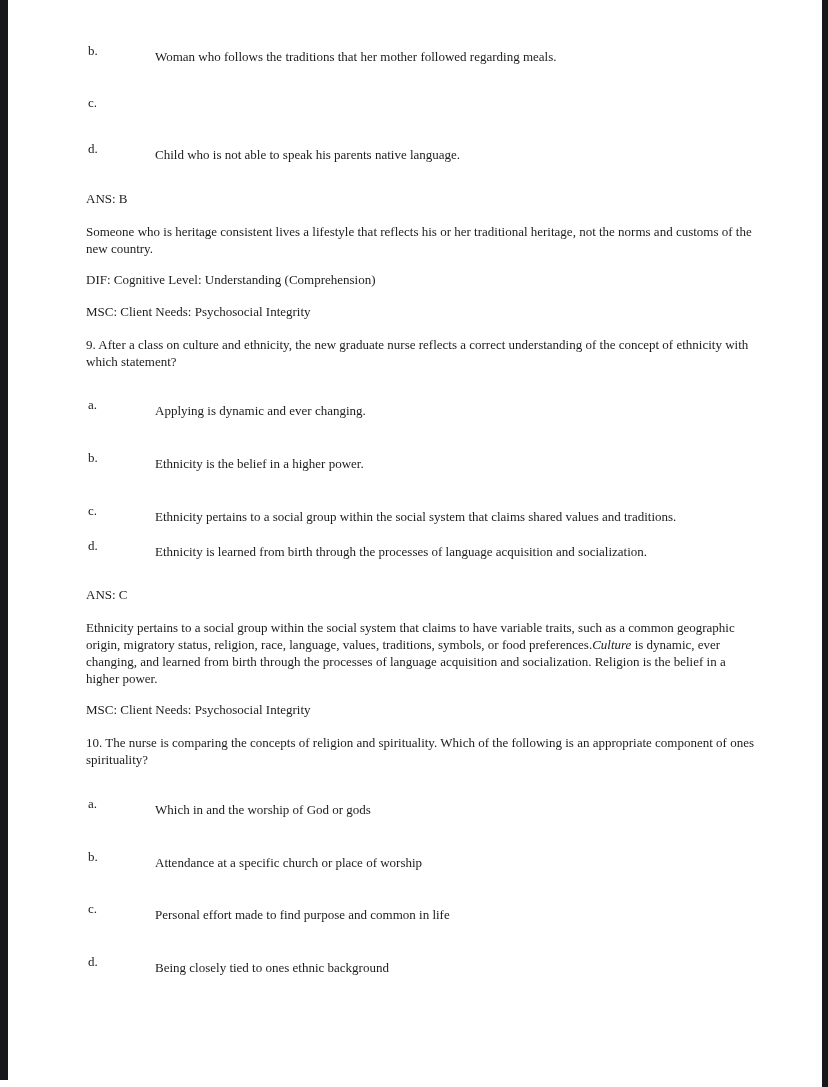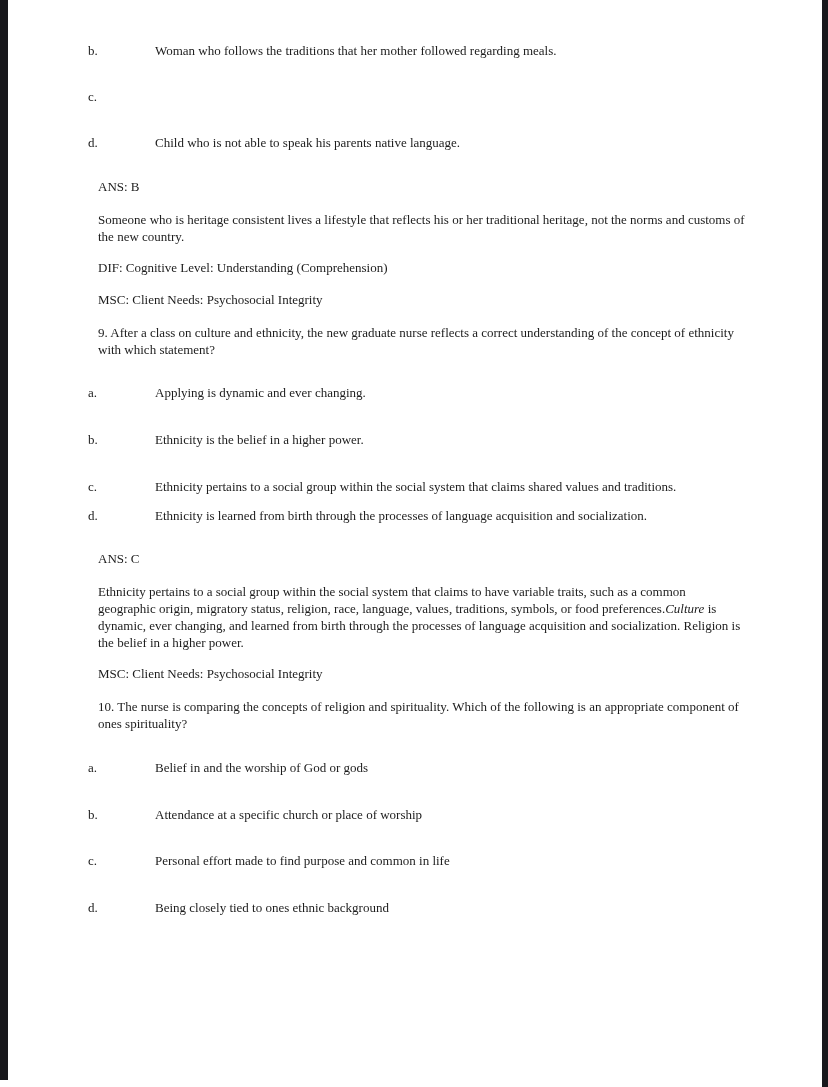--- a/index.html
+++ b/index.html
@@ -24,31 +24,32 @@
 
   .content {
     position: absolute;
     left: 86px;
     top: 42px;
     width: 672px;
     font-size: 13px;
     line-height: 17px;
     color: #1c1c1c;
   }
-  .para { margin: 12px; }
+  .para { margin: 0; }
   .opt-row {
     display: flex;
     padding-left: 2px;
   }
   .opt-letter {
     flex: none;
     width: 67px;
   }
   .opt-text {
     max-width: 540px;
+    margin-top: 6px;
   }
 
   
   .mt-0  { margin-top: 0; }
   .mt-12 { margin-top: 12px; }
   .mt-14 { margin-top: 14px; }
   .mt-15 { margin-top: 15px; }
   .mt-16 { margin-top: 16px; }
   .mt-26 { margin-top: 26px; }
   .mt-27 { margin-top: 27px; }
@@ -100,21 +101,21 @@
   </div>
 
   <p class="para mt-26">ANS: C</p>
   <p class="para mt-16"><span>Ethnicity pertains to a social group within the social system that claims to have variable traits, such as a common geographic origin, migratory status, religion, race, language, values, traditions, symbols, or food preferences.</span><span style="font-style: italic;">Culture</span><span> is dynamic, ever changing, and learned from birth through the processes of language acquisition and socialization. Religion is the belief in a higher power.</span></p>
   <p class="para mt-14">MSC: Client Needs: Psychosocial Integrity</p>
 
   <p class="para mt-16">10. The nurse is comparing the concepts of religion and spirituality. Which of the following is an appropriate component of ones spirituality?</p>
 
   <div class="opt-row mt-27">
     <span class="opt-letter">a.</span>
-    <span class="opt-text">Belief in and the worship of God or gods</span>
+    <span class="opt-text">Which in and the worship of God or gods</span>
   </div>
   <div class="opt-row mt-30">
     <span class="opt-letter">b.</span>
     <span class="opt-text">Attendance at a specific church or place of worship</span>
   </div>
   <div class="opt-row mt-29">
     <span class="opt-letter">c.</span>
     <span class="opt-text">Personal effort made to find purpose and common in life</span>
   </div>
   <div class="opt-row mt-30">

